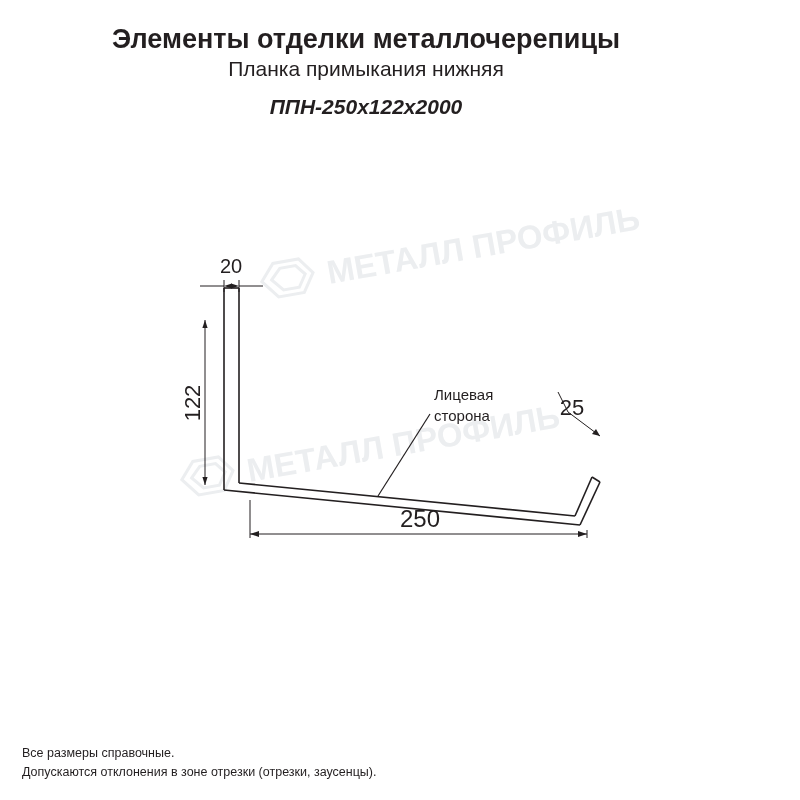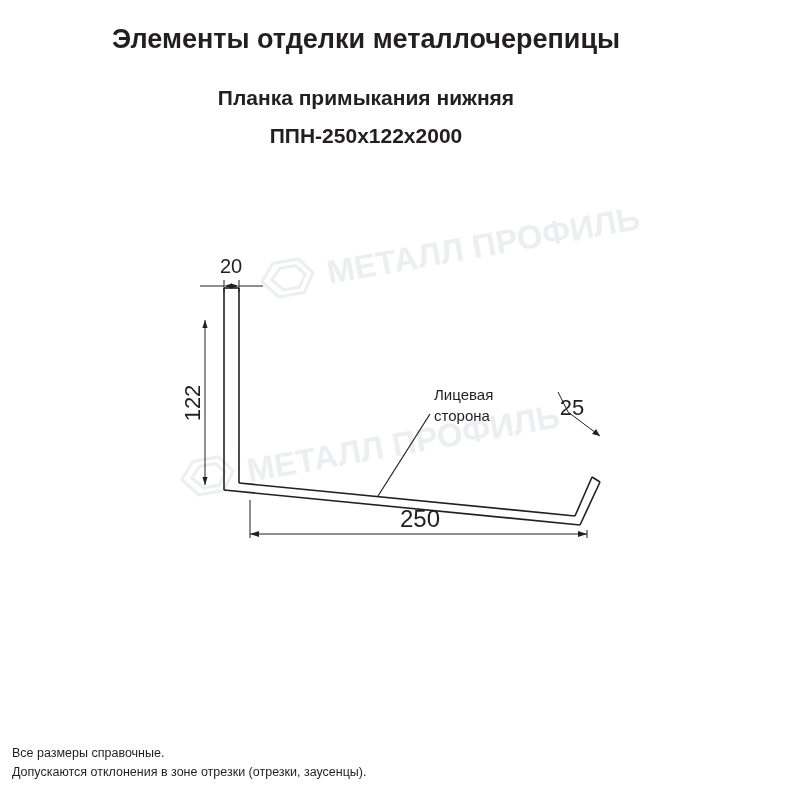--- a/index.html
+++ b/index.html
@@ -29,50 +29,50 @@
     text-align: center;
   }
   .title-main {
     font-size: 27px;
     font-weight: bold;
     letter-spacing: 0px;
     line-height: 34px;
     color: #231f20;
   }
   .title-sub {
-    margin-top: 29px;
     font-size: 21px;
-    font-weight: bold;
+    font-weight: normal;
     line-height: 26px;
     color: #231f20;
   }
   .title-code {
     margin-top: 12px;
     font-size: 21px;
     font-weight: bold;
     line-height: 26px;
     color: #231f20;
+    font-style: italic;
   }
 
   
   .drawing {
     position: absolute;
     top: 200px;
     left: 0;
     width: 800px;
     height: 430px;
   }
   .drawing svg {
     display: block;
   }
 
   
   .footnotes {
     position: absolute;
-    left: 12px;
+    left: 22px;
     bottom: 18px;
     font-size: 12.5px;
     line-height: 19px;
     color: #231f20;
   }
   .footnotes div {
     white-space: nowrap;
   }
 
   

